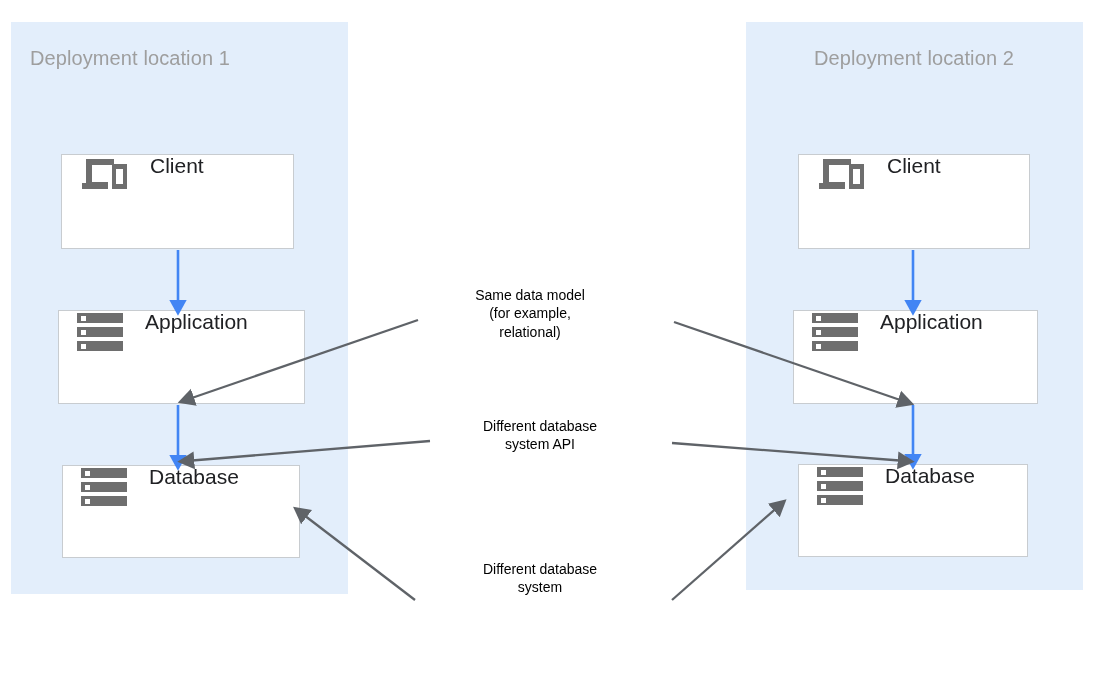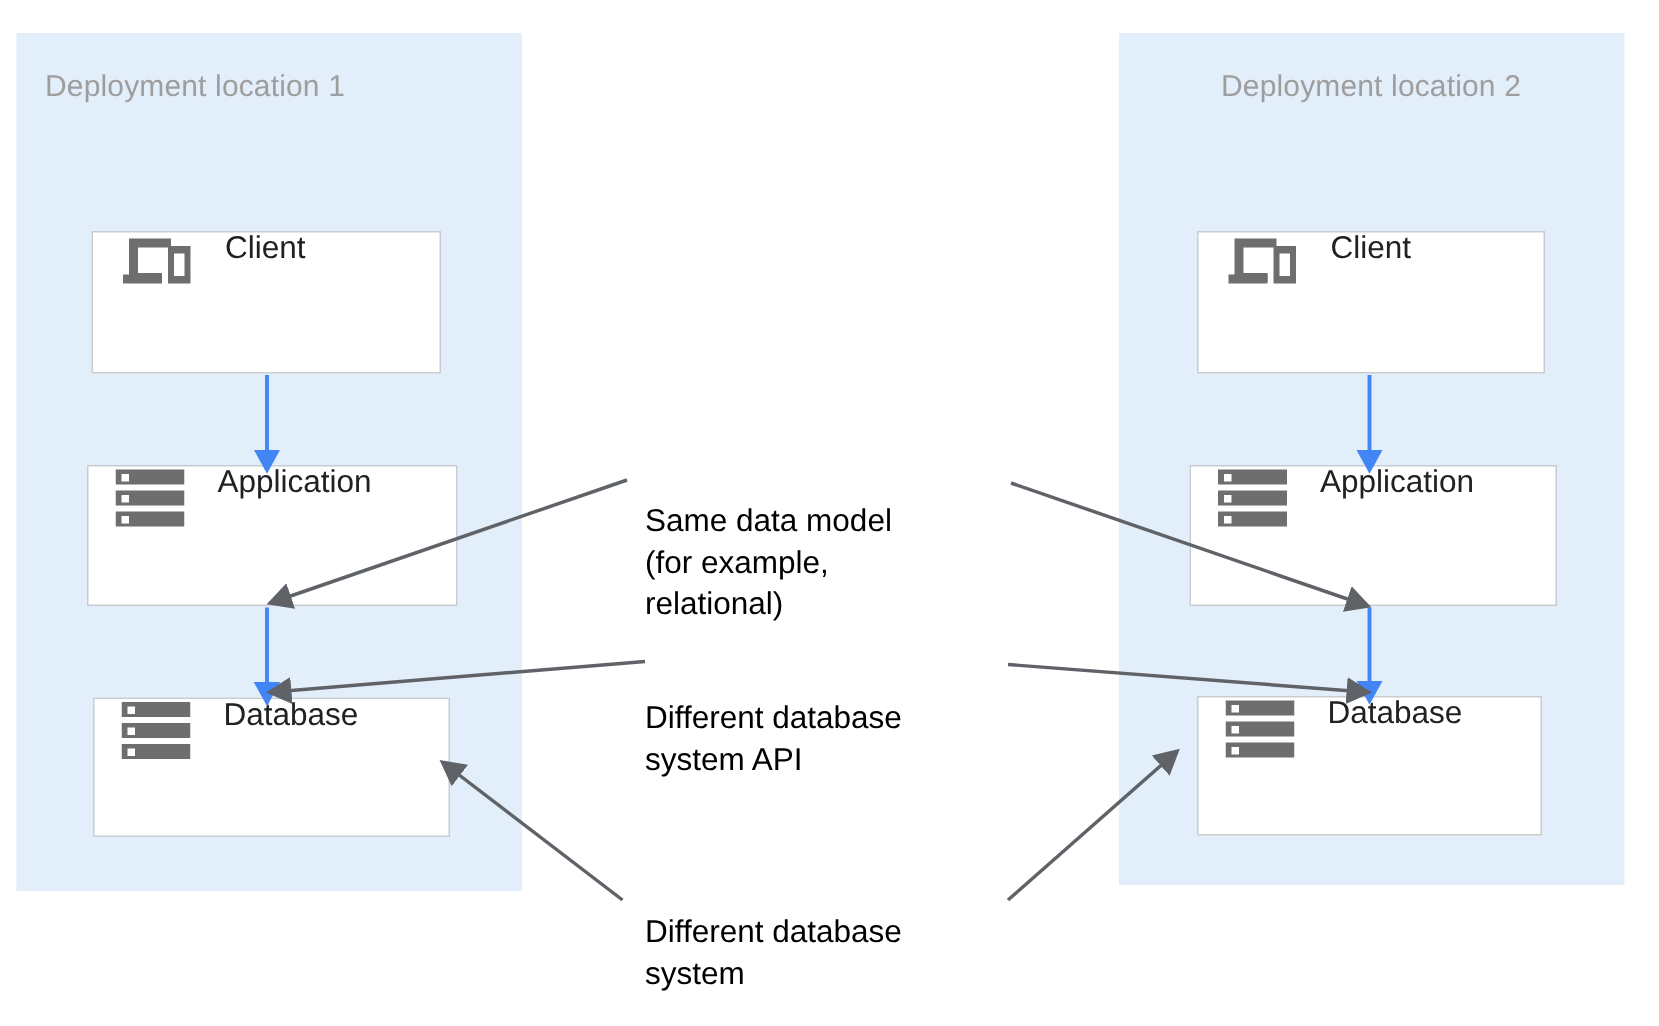--- a/index.html
+++ b/index.html
@@ -42,25 +42,25 @@
     display: block;
   }
   .node .node-label {
     font-size: 21px;
     color: #202124;
     white-space: nowrap;
     line-height: 1;
   }
   .ann {
     position: absolute;
-    font-size: 21px;
+    font-size: 14px;
     color: #000000;
+    text-align: center;
     line-height: 1.32;
     white-space: pre-line;
-    margin-top: 48px;
   }
   svg.overlay {
     position: absolute;
     left: 0;
     top: 0;
     width: 1106px;
     height: 684px;
     pointer-events: none;
   }
 </style>

